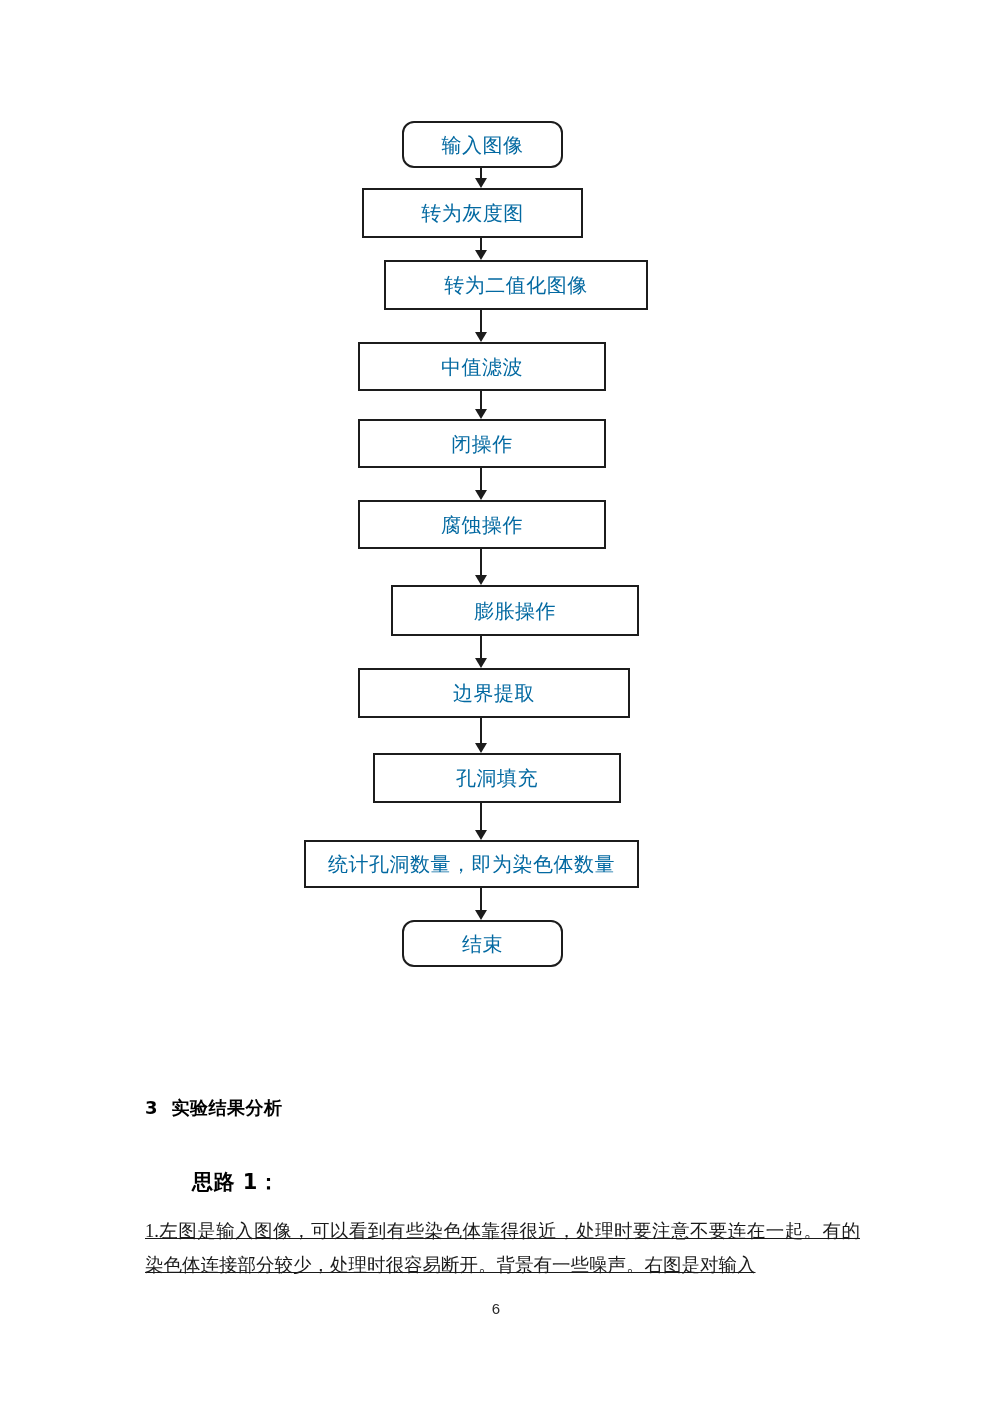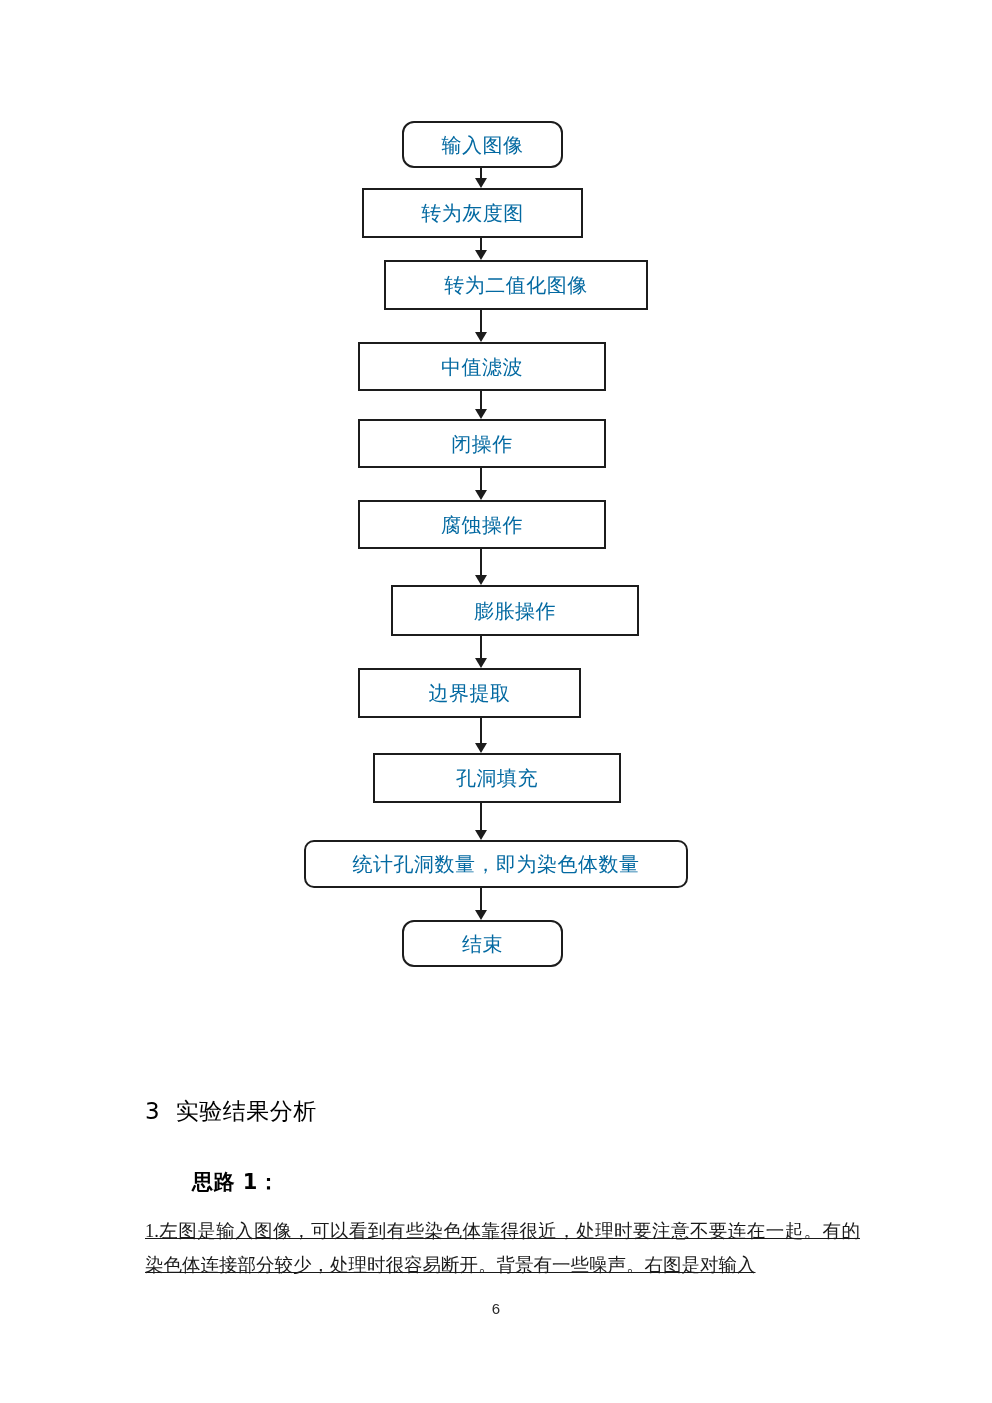--- a/index.html
+++ b/index.html
@@ -65,22 +65,22 @@
   }
 
   
   .body-text {
     position: absolute;
     left: 145px;
     width: 715px;
   }
   .h2 {
     font-family: "DejaVu Sans", "Liberation Sans", sans-serif;
-    font-weight: normal;
-    font-size: 23px;
+    font-weight: bold;
+    font-size: 18px;
     color: #000000;
     letter-spacing: 0.5px;
     white-space: pre;
   }
   .h3 {
     font-family: "DejaVu Sans", "Liberation Sans", sans-serif;
     font-weight: bold;
     font-size: 21px;
     color: #000000;
     letter-spacing: 0.5px;
@@ -145,27 +145,27 @@
       </div>
       <div class="node" style="left: 358px; top: 419px; width: 248px; height: 49px;">
         <span>闭操作</span>
       </div>
       <div class="node" style="left: 358px; top: 500px; width: 248px; height: 49px;">
         <span>腐蚀操作</span>
       </div>
       <div class="node" style="left: 358px; top: 585px; width: 248px; height: 51px; margin-left: 33px;">
         <span>膨胀操作</span>
       </div>
-      <div class="node" style="left: 358px; top: 668px; width: 223px; height: 50px;">
+      <div class="node" style="left: 358px; top: 668px; width: 272px; height: 50px;">
         <span>边界提取</span>
       </div>
       <div class="node" style="left: 373px; top: 753px; width: 248px; height: 50px;">
         <span>孔洞填充</span>
       </div>
-      <div class="node" style="left: 304px; top: 840px; width: 384px; height: 48px; border-radius: 10px;">
+      <div class="node" style="left: 304px; top: 840px; width: 335px; height: 48px;">
         <span>统计孔洞数量，即为染色体数量</span>
       </div>
       <div class="node rounded" style="left: 402px; top: 920px; width: 161px; height: 47px;">
         <span>结束</span>
       </div>
     </div>
 
   <div class="body-text" style="top:1096px;">
     <div class="h2">3  实验结果分析</div>
   </div>

